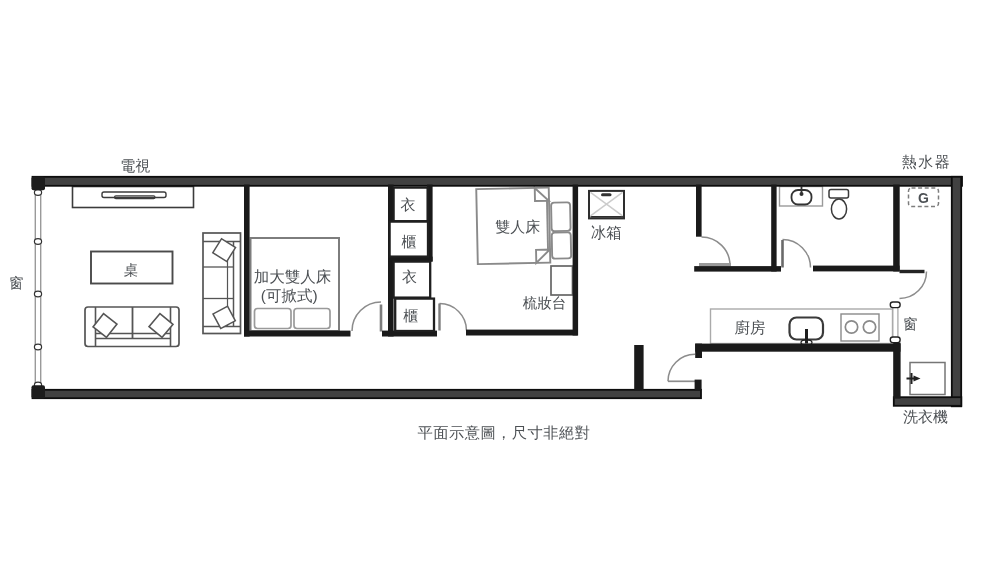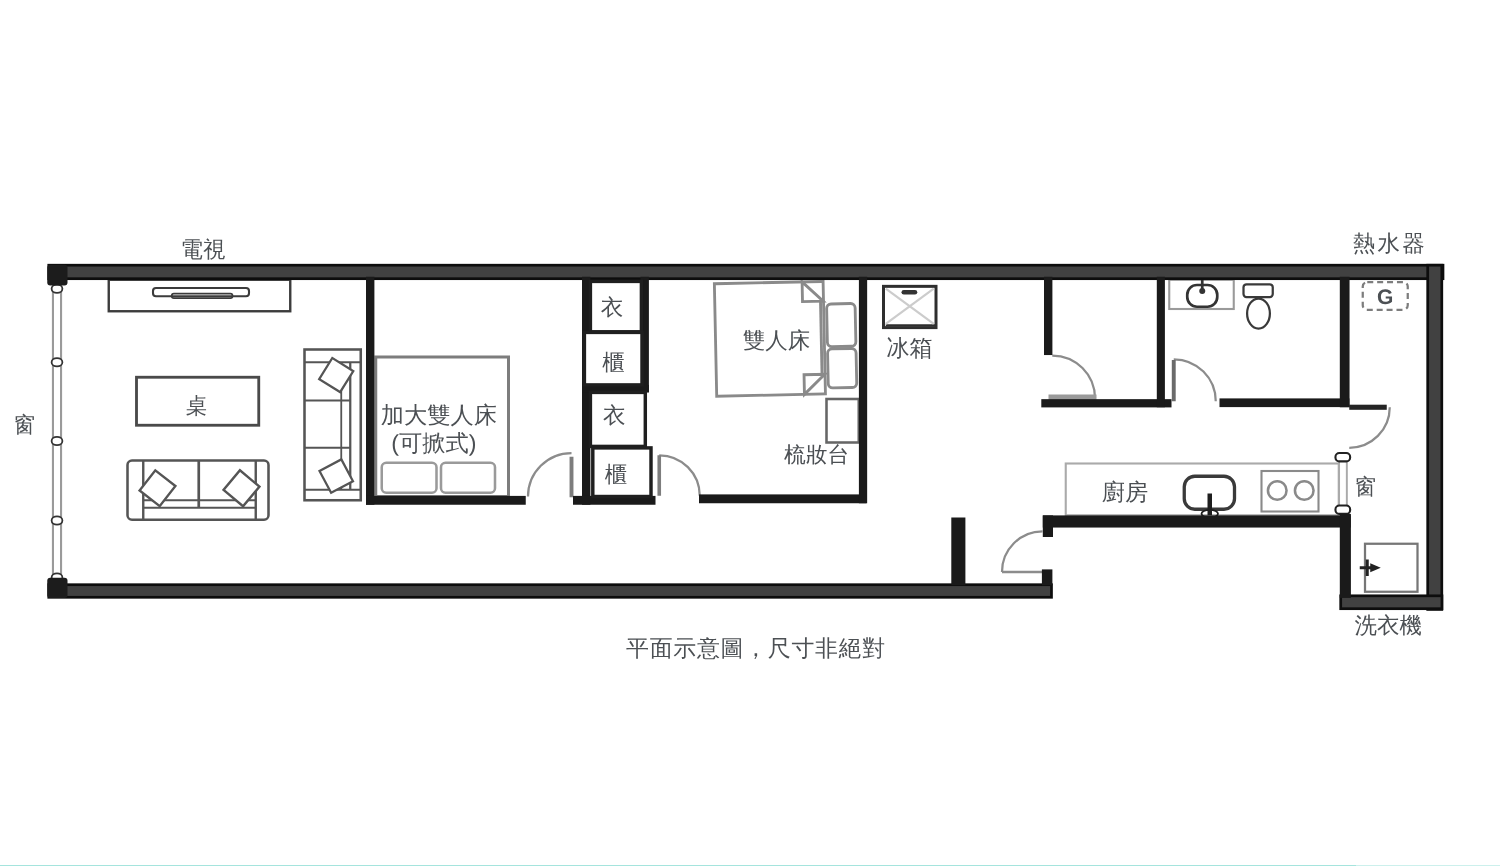--- a/index.html
+++ b/index.html
@@ -1,16 +1,16 @@
 <!DOCTYPE html>
 <html><head>
 <meta charset="utf-8">
 <style>
   html,body{margin:0;padding:0;background:#ffffff;}
-  .wrap{width:904px;height:577px;position:relative;background:#14b8a6;}
+  .wrap{width:904px;height:577px;position:relative;background:#c2410c;}
   text{font-family:"Liberation Sans",sans-serif;fill:#4c5054;}
 </style>
 </head>
 <body>
 <div class="wrap">
 <svg style="filter:blur(0.4px)" width="1000" height="577" viewBox="0 0 1000 577">
 <rect x="0" y="0" width="1000" height="577" fill="#ffffff"></rect>
 
 <g id="furniture" fill="none">
 

